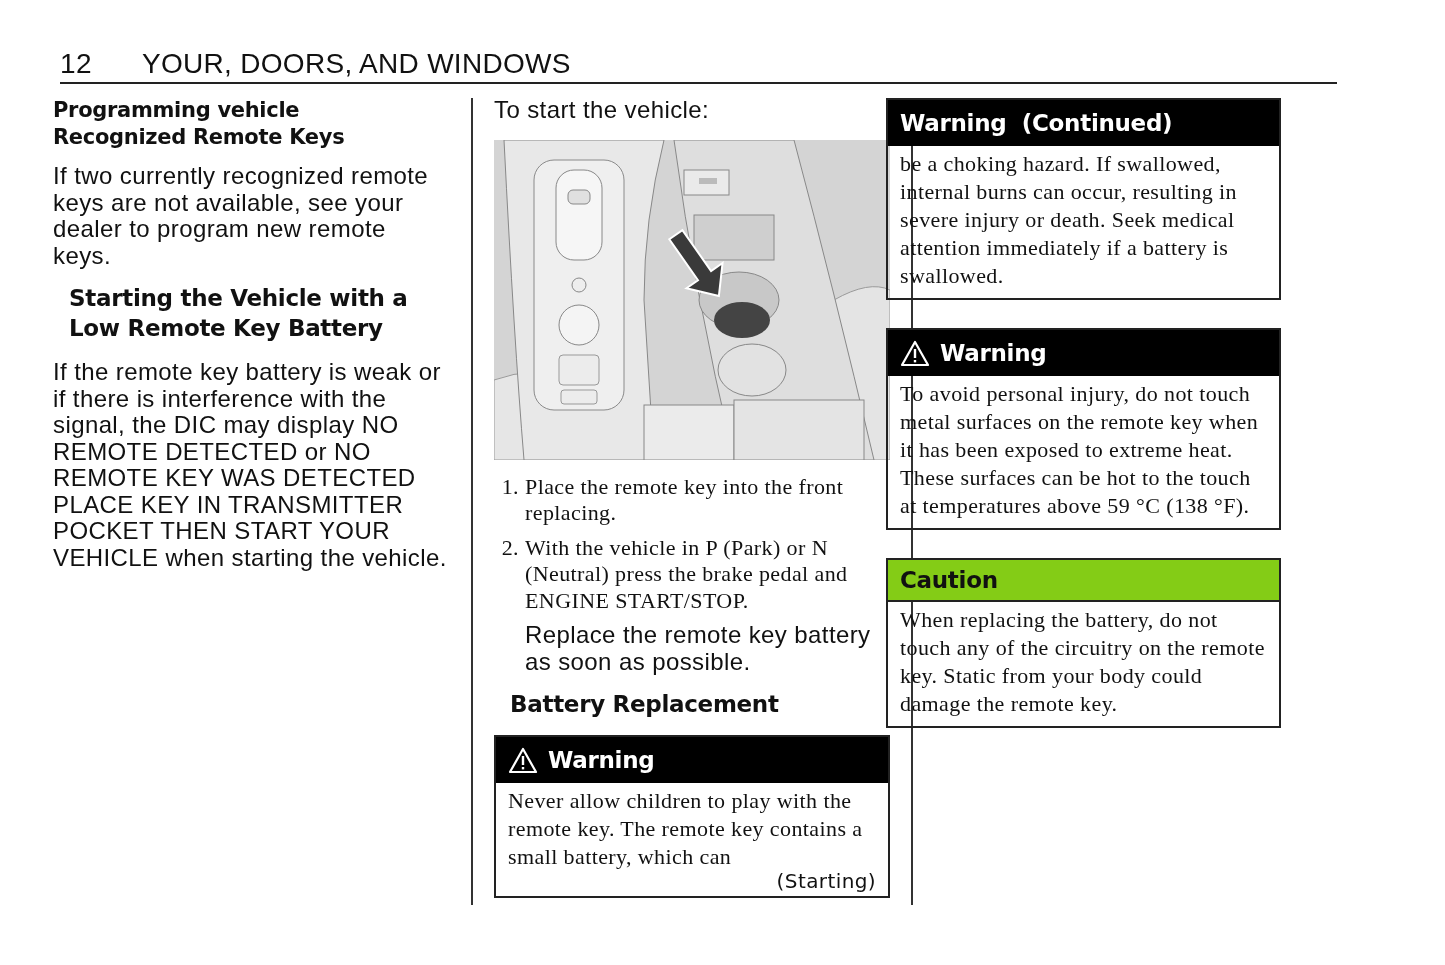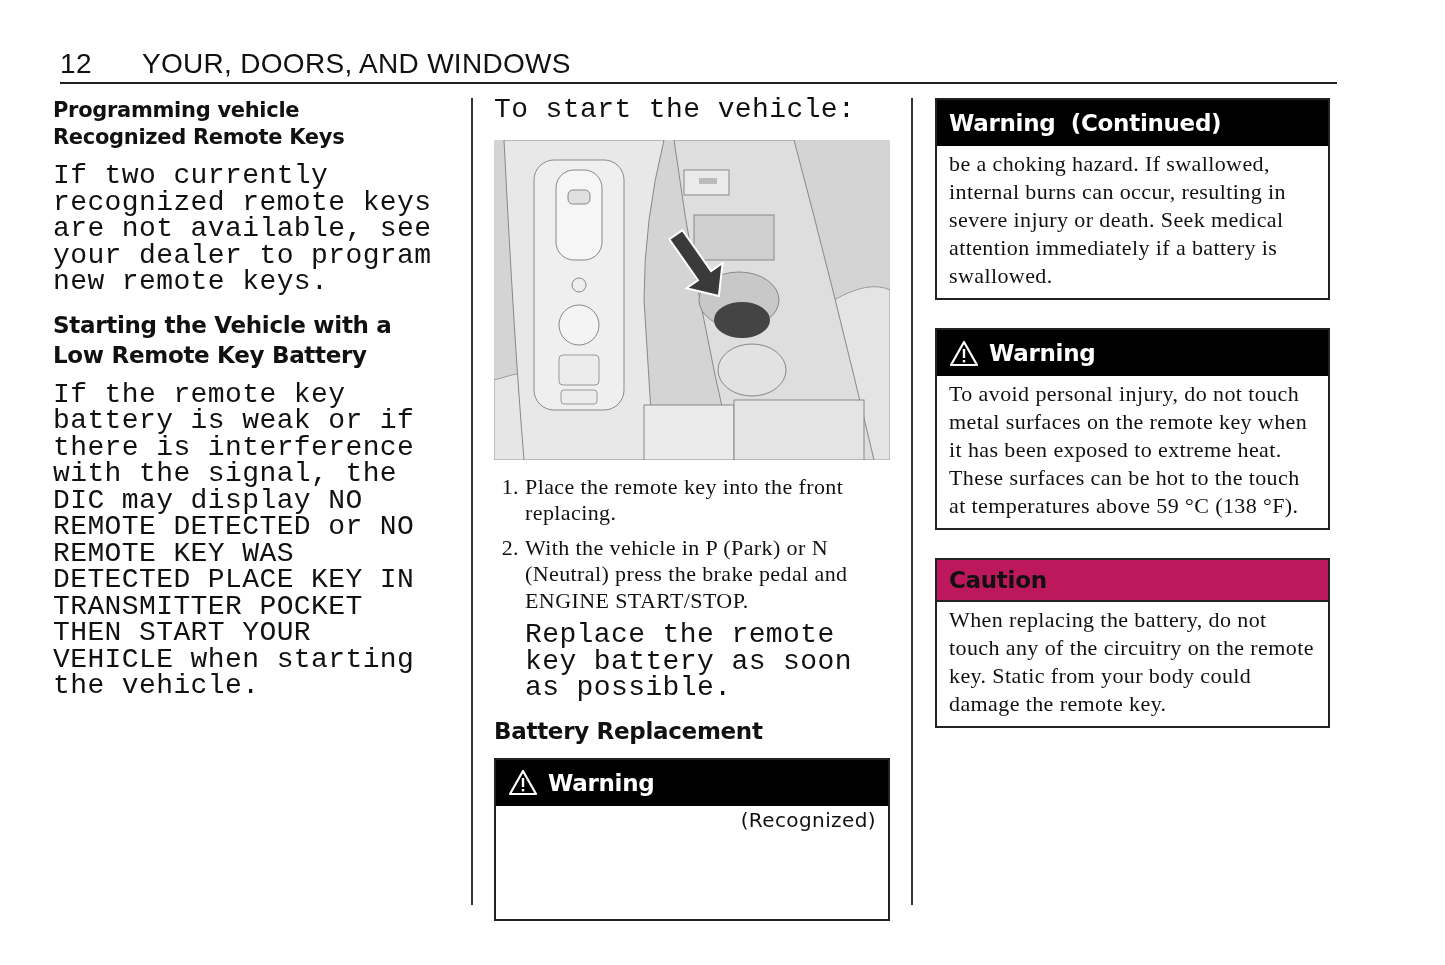--- a/index.html
+++ b/index.html
@@ -5,40 +5,40 @@
   html, body { margin:0; padding:0; background:#ffffff; }
   body { width:1445px; height:965px; position:relative; overflow:hidden; color:#111; }
 
   #page-header { position:absolute; left:60px; top:46px; width:1277px; height:36px; border-bottom:2px solid #222; }
   #page-number { position:absolute; left:0; top:2px; font-family:"Liberation Sans", sans-serif; font-size:28px; font-weight:normal; letter-spacing:0.5px; }
   #section-title { position:absolute; left:82px; top:2px; font-family:"Liberation Sans", sans-serif; font-size:28px; letter-spacing:0.3px; }
 
   .col { position:absolute; top:97px; }
   #col1 { left:53px; width:395px; }
   #col2 { left:494px; width:396px; }
-  #col3 { left:935px; width:395px; }
+  #col3 { left:886px; width:395px; }
 
   .divider { position:absolute; width:1.5px; background:#333; top:98px; height:807px; }
   #divider-1 { left:471px; }
   #divider-2 { left:911px; }
 
   h3.sub { font-family:"DejaVu Sans", sans-serif; font-weight:bold; font-size:21px; margin:0; line-height:27px; letter-spacing:-0.3px; }
-  h2.sec { font-family:"DejaVu Sans", sans-serif; font-weight:bold; font-size:23px; margin:0; line-height:30px; letter-spacing:-0.3px; }
-  p.body { font-family:Liberation Mono, monospace; font-size:28px; line-height:26.5px; margin:0; letter-spacing:0.4px; }
+  h2.sec { font-family:"DejaVu Sans", sans-serif; font-weight:bold; font-size:23px; margin:16px; line-height:30px; letter-spacing:-0.3px; }
+  p.body { font-family:Liberation Sans, sans-serif; font-size:24px; line-height:26.5px; margin:0; letter-spacing:0.4px; }
 
   .figure { width:396px; height:320px; background:#d6d6d6; position:relative; overflow:hidden; margin-top:16px; }
 
   ol.steps { list-style:none; margin:14px 0 0 0; padding:0; }
   ol.steps li { display:flex; font-family:"Liberation Serif", serif; font-size:22px; line-height:26.5px; letter-spacing:0.4px; margin-bottom:8px; }
   ol.steps li .num { width:31px; flex:none; text-align:right; padding-right:6px; box-sizing:border-box; }
   .indent-note { padding-left:31px; }
 
   .box { border:2px solid #222; box-sizing:border-box; }
   .box-head-dark { background:#000; color:#fff; font-family:"DejaVu Sans", sans-serif; font-weight:bold; font-size:23px; height:46px; display:flex; align-items:center; padding-left:12px; letter-spacing:-0.3px; }
-  .box-head-light { background:#be185d; color:#111; border-bottom:2px solid #222; font-family:"DejaVu Sans", sans-serif; font-weight:bold; font-size:23px; height:40px; display:flex; align-items:center; padding-left:12px; letter-spacing:-0.3px; }
+  .box-head-light { background:#84cc16; color:#111; border-bottom:2px solid #222; font-family:"DejaVu Sans", sans-serif; font-weight:bold; font-size:23px; height:40px; display:flex; align-items:center; padding-left:12px; letter-spacing:-0.3px; }
   .box-body { padding:4px 12px 8px 12px; font-family:"Liberation Serif", serif; font-size:22px; line-height:28px; letter-spacing:0.4px; }
   .warn-icon { width:30px; height:27px; margin-right:10px; display:inline-block; }
   .continued { text-align:right; font-family:"DejaVu Sans", sans-serif; font-size:20px; line-height:22px; margin-top:-1px; }
 </style>
 </head>
 <body>
 
 <div id="page-header">
   <span id="page-number">12</span>
   <span id="section-title">YOUR, DOORS, AND WINDOWS</span>
@@ -108,21 +108,22 @@
   <div class="box" style="margin-top:12px; height:163px;">
     <div class="box-head-dark">
       <svg class="warn-icon" viewBox="0 0 30 27">
         <path d="M15 2 L28 25 L2 25 Z" fill="none" stroke="#fff" stroke-width="2.2" stroke-linejoin="round"></path>
         <rect x="13.8" y="9" width="2.4" height="9" fill="#fff"></rect>
         <rect x="13.8" y="20" width="2.4" height="2.4" fill="#fff"></rect>
       </svg>
       <span>Warning</span>
     </div>
     <div class="box-body" style="padding-bottom:0;">
-      <div class="continued">(Recognized)</div>
+      <div>Never allow children to play with the remote key. The remote key contains a small battery, which can</div>
+      <div class="continued">(Starting)</div>
     </div>
   </div>
 </div>
 
 <div id="col3" class="col">
   <div class="box" style="margin-top:1px;">
     <div class="box-head-dark" style="height:46px;">
       <span style="white-space:pre;">Warning  (Continued)</span>
     </div>
     <div class="box-body">be a choking hazard. If swallowed, internal burns can occur, resulting in severe injury or death. Seek medical attention immediately if a battery is swallowed.</div>

